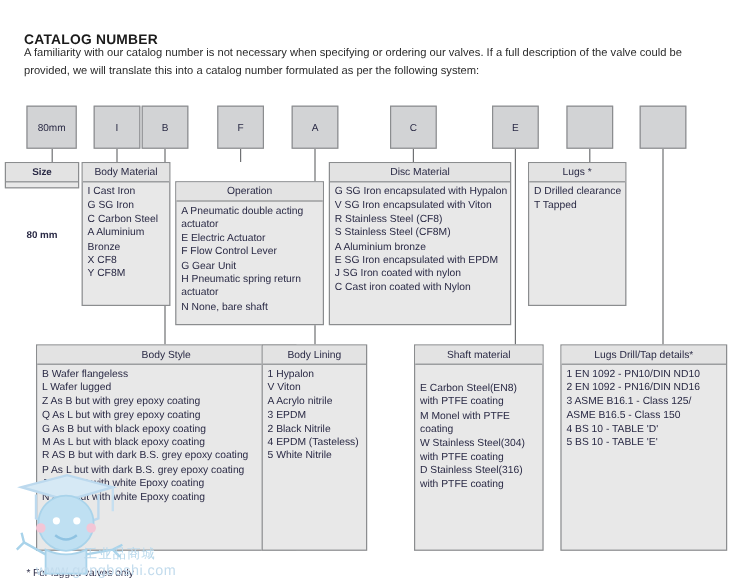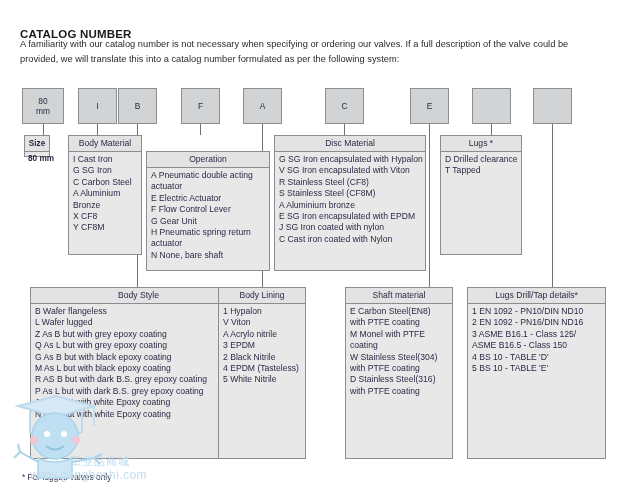--- a/index.html
+++ b/index.html
@@ -44,21 +44,21 @@
     background: #6f7173;
   }
 
   
   .codebox {
     position: absolute;
     background: #d2d3d5;
     border: 1px solid #8b8d8f;
     box-sizing: border-box;
     display: flex;
-    flex-direction: column;
+    flex-direction: row;
     align-items: center;
     justify-content: center;
     font-size: 8.4px;
     color: #2a2a45;
     line-height: 10px;
   }
   .codebox .cb-l2 { display: block; }
 
   
   .tbl {
@@ -176,21 +176,21 @@
 <div class="codebox" style="left:410px; top:88px; width:39px; height:36px;">
   <span class="cb-l1">E</span>
 </div>
 <div class="codebox" style="left:472px; top:88px; width:39px; height:36px;">
   <span class="cb-l1"></span>
 </div>
 <div class="codebox" style="left:533px; top:88px; width:39px; height:36px;">
   <span class="cb-l1"></span>
 </div>
 
-<div class="tbl" id="size-table" style="left:24px; top:135px; width:26px; height:22px;">
+<div class="tbl" id="size-table" style="left:4px; top:135px; width:62px; height:22px;gap:37px;">
   <div class="tbl-head">Size</div>
   <div class="tbl-body">
       <div class="row">80 mm</div>
     </div>
 </div>
 
 <div class="tbl" style="left:68px; top:135px; width:74px; height:120px;">
   <div class="tbl-head">Body Material</div>
   <div class="tbl-body">
       <div class="row">I Cast Iron</div>
@@ -259,21 +259,21 @@
       <div class="row">1 Hypalon</div>
       <div class="row">V Viton</div>
       <div class="row">A Acrylo nitrile</div>
       <div class="row">3 EPDM</div>
       <div class="row">2 Black Nitrile</div>
       <div class="row">4 EPDM (Tasteless)</div>
       <div class="row">5 White Nitrile</div>
     </div>
 </div>
 
-<div class="tbl" style="left:345px; top:287px; width:108px; height:172px;">
+<div class="tbl" style="left:345px; top:287px; width:108px; height:172px;gap:12px;">
   <div class="tbl-head">Shaft material</div>
   <div class="tbl-body wrapmode">
       <div class="row">E Carbon Steel(EN8) with PTFE coating</div>
       <div class="row">M Monel with PTFE coating</div>
       <div class="row">W Stainless Steel(304) with PTFE coating</div>
       <div class="row">D Stainless Steel(316) with PTFE coating</div>
     </div>
 </div>
 
 <div class="tbl" style="left:467px; top:287px; width:139px; height:172px;">

